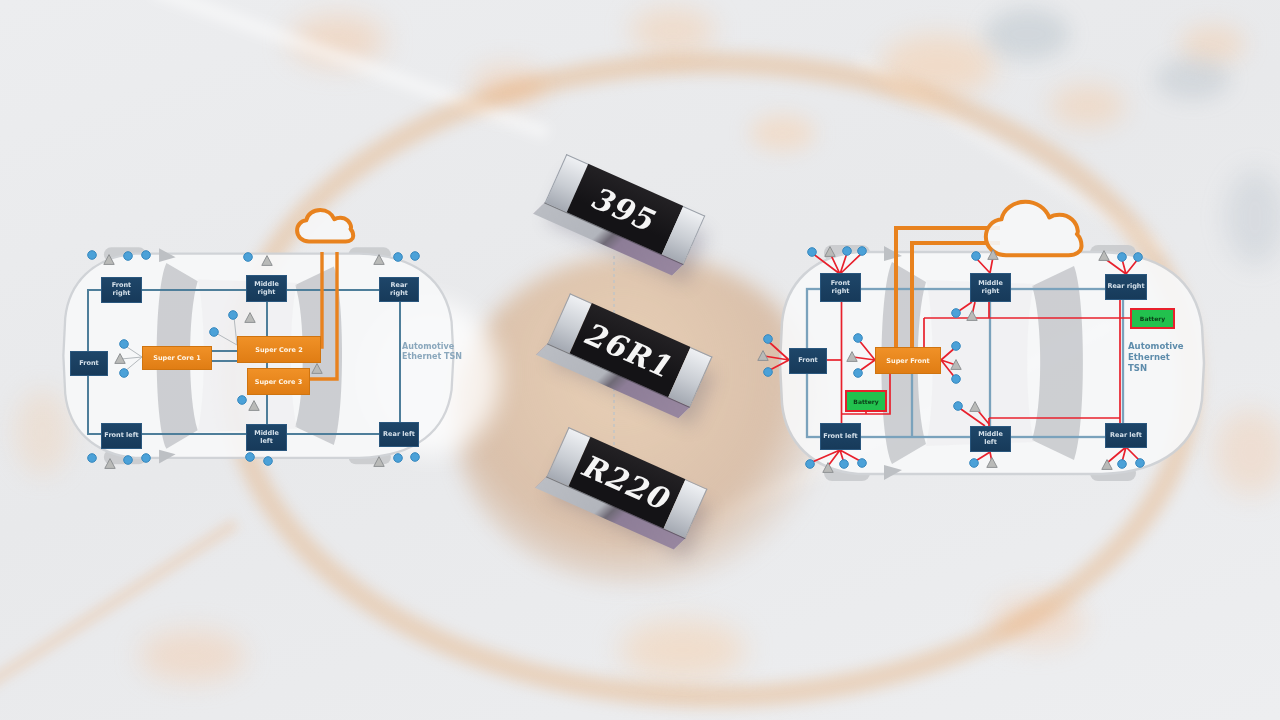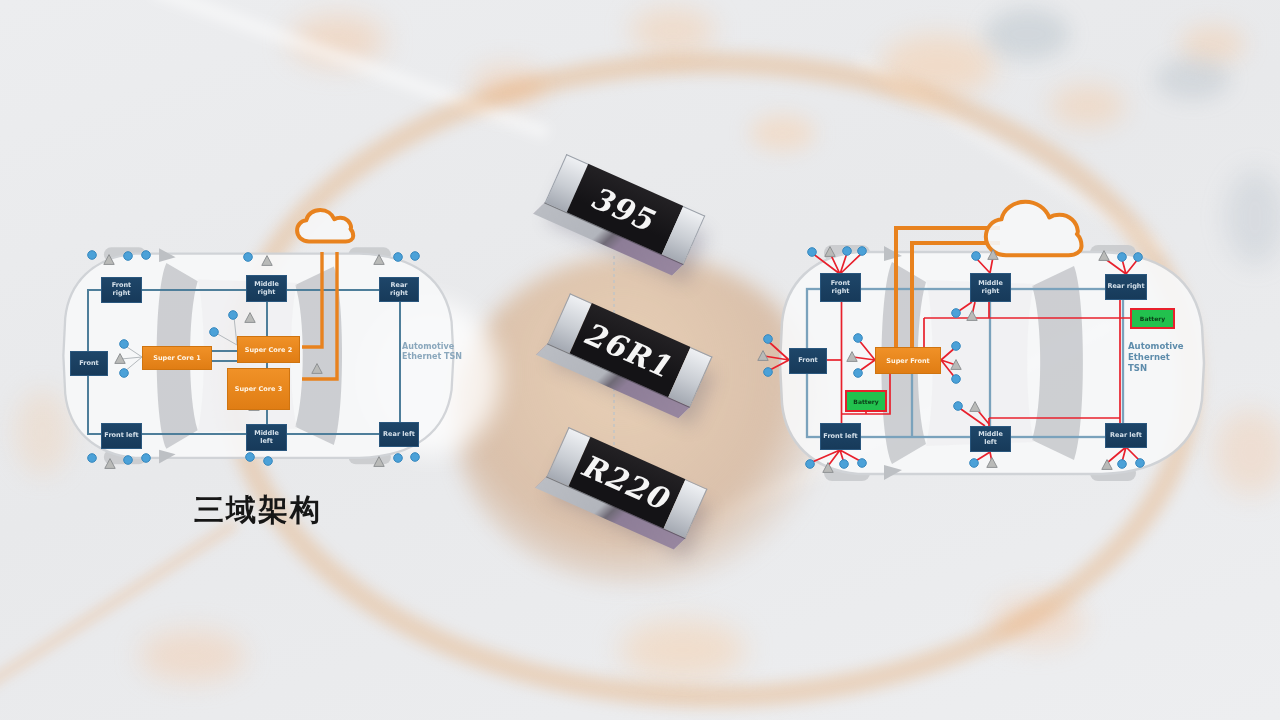--- a/index.html
+++ b/index.html
@@ -231,22 +231,22 @@
   </svg>
 
   <div class="zbox" style="left:101px;top:277px;width:41px;height:26px;">Front right</div>
   <div class="zbox" style="left:246px;top:275px;width:41px;height:27px;">Middle right</div>
   <div class="zbox" style="left:379px;top:277px;width:40px;height:25px;">Rear right</div>
   <div class="zbox" style="left:70px;top:351px;width:38px;height:25px;">Front</div>
   <div class="zbox" style="left:101px;top:423px;width:41px;height:26px;">Front left</div>
   <div class="zbox" style="left:246px;top:424px;width:41px;height:27px;">Middle left</div>
   <div class="zbox" style="left:379px;top:422px;width:40px;height:25px;">Rear left</div>
   <div class="core" style="left:142px;top:346px;width:70px;height:24px;">Super Core 1</div>
-  <div class="core" style="left:237px;top:336px;width:63px;height:27px;">Super Core 2</div>
-  <div class="core" style="left:227px;top:368px;width:63px;height:42px;">Super Core 3</div>
+  <div class="core" style="left:237px;top:336px;width:84px;height:27px;">Super Core 2</div>
+  <div class="core" style="left:247px;top:368px;width:63px;height:27px;">Super Core 3</div>
   <div class="netlabel left" style="left:402px;top:342px;width:64px;">Automotive
 Ethernet TSN</div>
 
   <div class="zbox" style="left:820px;top:273px;width:41px;height:29px;">Front right</div>
   <div class="zbox" style="left:970px;top:273px;width:41px;height:29px;">Middle right</div>
   <div class="zbox" style="left:1105px;top:274px;width:42px;height:26px;">Rear right</div>
   <div class="zbox" style="left:789px;top:348px;width:38px;height:26px;">Front</div>
   <div class="zbox" style="left:820px;top:423px;width:41px;height:27px;">Front left</div>
   <div class="zbox" style="left:970px;top:426px;width:41px;height:26px;">Middle left</div>
   <div class="zbox" style="left:1105px;top:423px;width:42px;height:25px;">Rear left</div>
@@ -286,15 +286,14 @@
         <div class="cap l"></div>
         <div class="cbody">
             <span>R220</span>
           </div>
         <div class="cap r"></div>
       </div>
       <div class="chip-side"></div>
     </div>
   </div>
 
-  <div class="title" style="left:158px;top:490px;width:200px;">三域架构</div>
 
 </div>
 
 </body></html>

